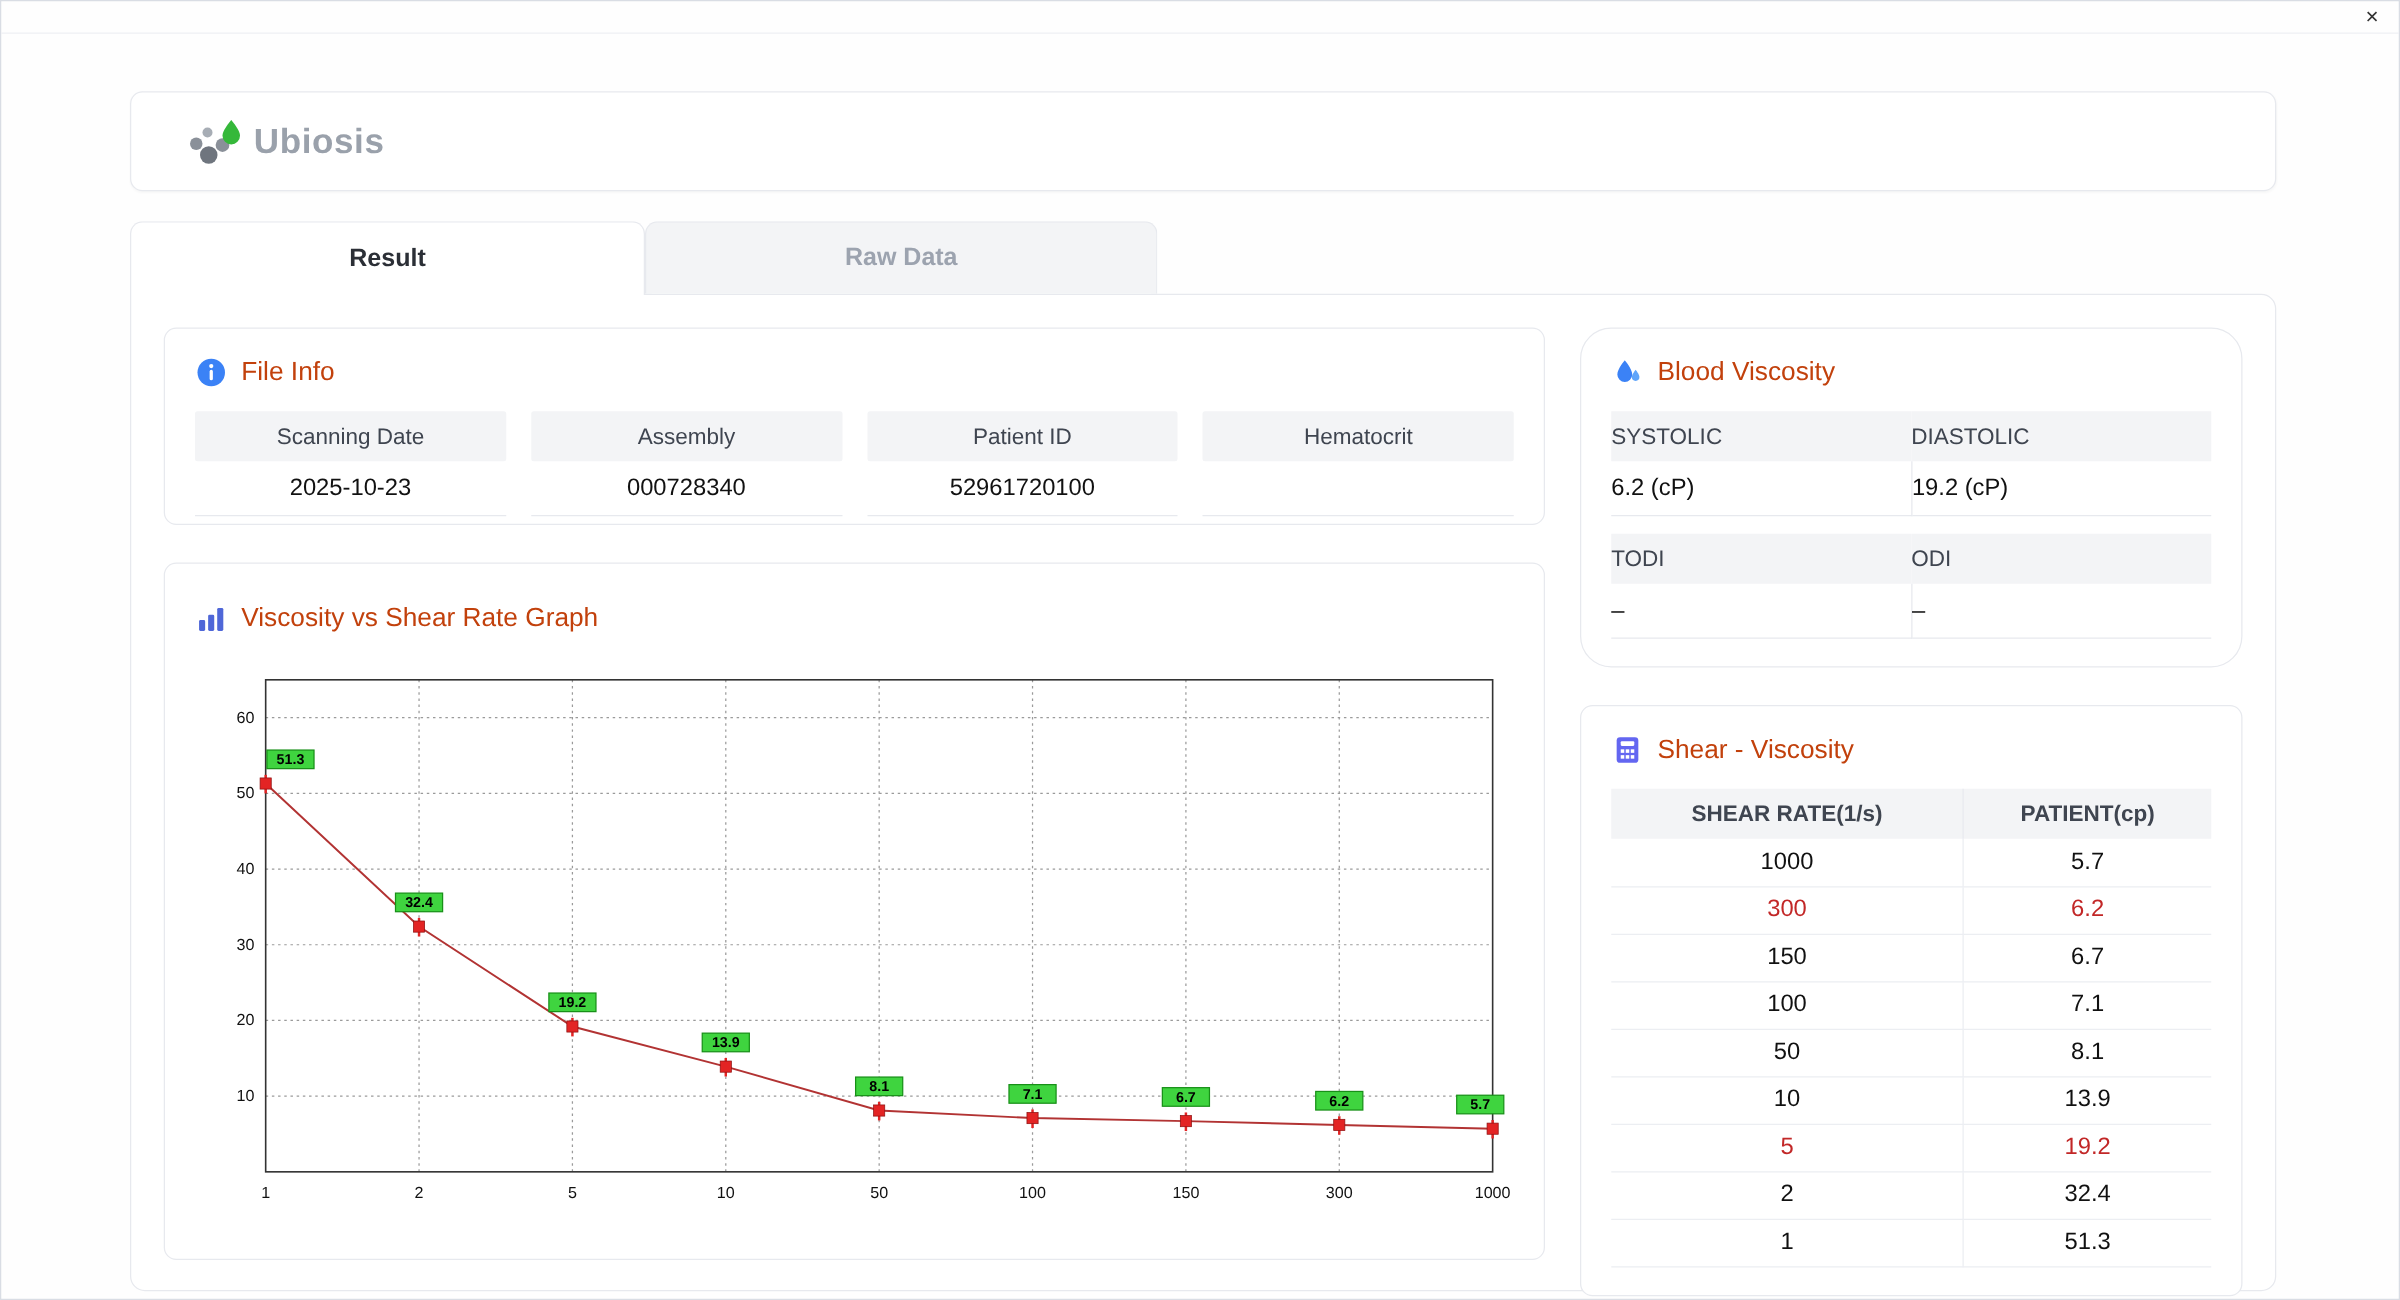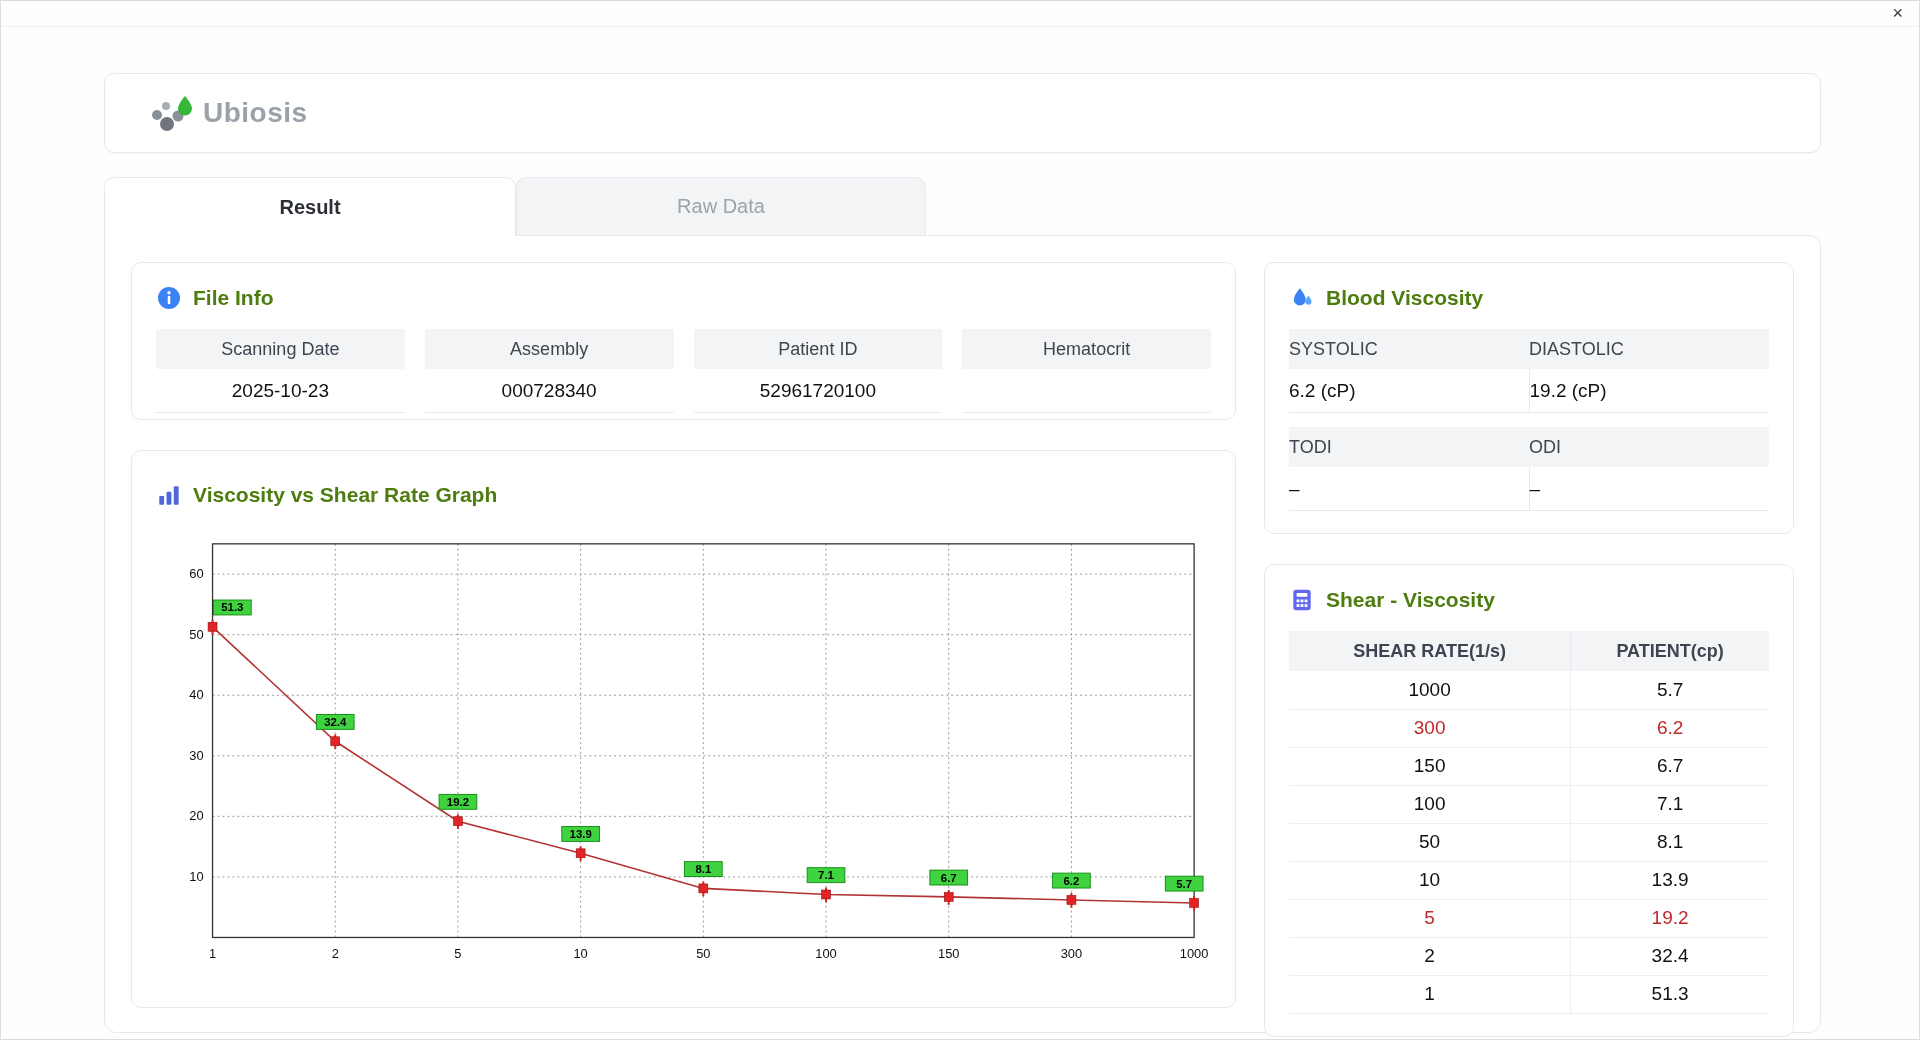--- a/index.html
+++ b/index.html
@@ -12,45 +12,45 @@
   .card { background:#fff; border:1px solid #e7e9ee; border-radius:10px; }
   .header-card { display:flex; align-items:center; height:80px; padding:0 40px; gap:56px; box-shadow:0 1px 2px rgba(0,0,0,.03); }
   .logo { display:flex; align-items:center; gap:6px; }
   .logo-text { font-size:28px; color:#9aa1ab; font-weight:600; letter-spacing:.5px; }
   .app-title { font-size:27px; font-weight:700; color:#4553d6; }
 
   .tabs { display:flex; margin-top:24px; height:58px; position:relative; z-index:2; }
   .tab { display:flex; align-items:center; justify-content:center; font-size:20px;
          border:1px solid #e7e9ee; border-bottom:none; border-radius:10px 10px 0 0; }
   .tab.active { width:412px; background:#fff; color:#2b2f36; font-weight:700; margin-bottom:-1px; }
-  .tab.inactive { width:410px; background:#f3f4f6; color:#9ca3af; font-weight:400; }
+  .tab.inactive { width:410px; background:#f3f4f6; color:#9ca3af; font-weight:700; }
 
   .main-card { position:relative; z-index:1; background:#fff; border:1px solid #e7e9ee;
                border-radius:0 12px 12px 12px; padding:26px; display:flex; gap:28px; height:798px; }
   .left-col { width:1105px; display:flex; flex-direction:column; }
   .right-col { flex:1; display:flex; flex-direction:column; }
 
   .card-head { display:flex; align-items:center; gap:11px; margin-bottom:18px; }
-  .card-title { font-size:21px; font-weight:700; color:#4d7c0f; }
+  .card-title { font-size:21px; font-weight:400; color:#c2410c; }
 
   .file-info-card { padding:22px 24px; height:158px; }
   .fi-grid { display:flex; gap:20px; }
   .fi-field { flex:1; text-align:center; }
   .cell-label { background:#f3f4f6; height:40px; line-height:40px; font-size:18px; color:#3f4550; border-radius:2px; }
   .cell-value { height:44px; line-height:44px; font-size:19px; color:#111; border-bottom:1px solid #e7e9ee; }
 
   .graph-card { margin-top:30px; height:558px; padding:31px 24px; }
   #chart-svg { width:100%; height:466px; margin-top:4px; display:block; }
   .grid-line { stroke:#9a9a9a; stroke-width:1; stroke-dasharray:2 3; }
   .plotborder { fill:none; stroke:#333; stroke-width:1.3; }
   .dataline { fill:none; stroke-width:1.6; }
   .ytick, .xtick { font-size:13px; fill:#111; }
   .lbltext { font-size:11.5px; fill:#000; font-weight:bold; }
 
-  .bv-card { padding:22px 24px; height:316px; }
+  .bv-card { padding:22px 24px; height:316px;border-radius:25px; }
   .bv-row { display:flex; }
   .bv-row + .bv-row.bv-labels { margin-top:14px; }
   .bv-cell { flex:1; }
   .bv-labels .bv-cell { background:#f3f4f6; height:40px; line-height:40px; font-size:18px; color:#3f4550; }
   .bv-values .bv-cell { height:44px; line-height:44px; font-size:19px; color:#111; border-bottom:1px solid #e7e9ee; }
   .bv-values .bv-cell:first-child { border-right:1px solid #e7e9ee; }
 
   .sv-card { margin-top:30px; flex:1; padding:22px 24px; }
   .sv-table { width:100%; border-collapse:collapse; }
   .sv-table th { background:#f3f4f6; height:40px; font-size:18px; color:#3f4550; font-weight:600; }

